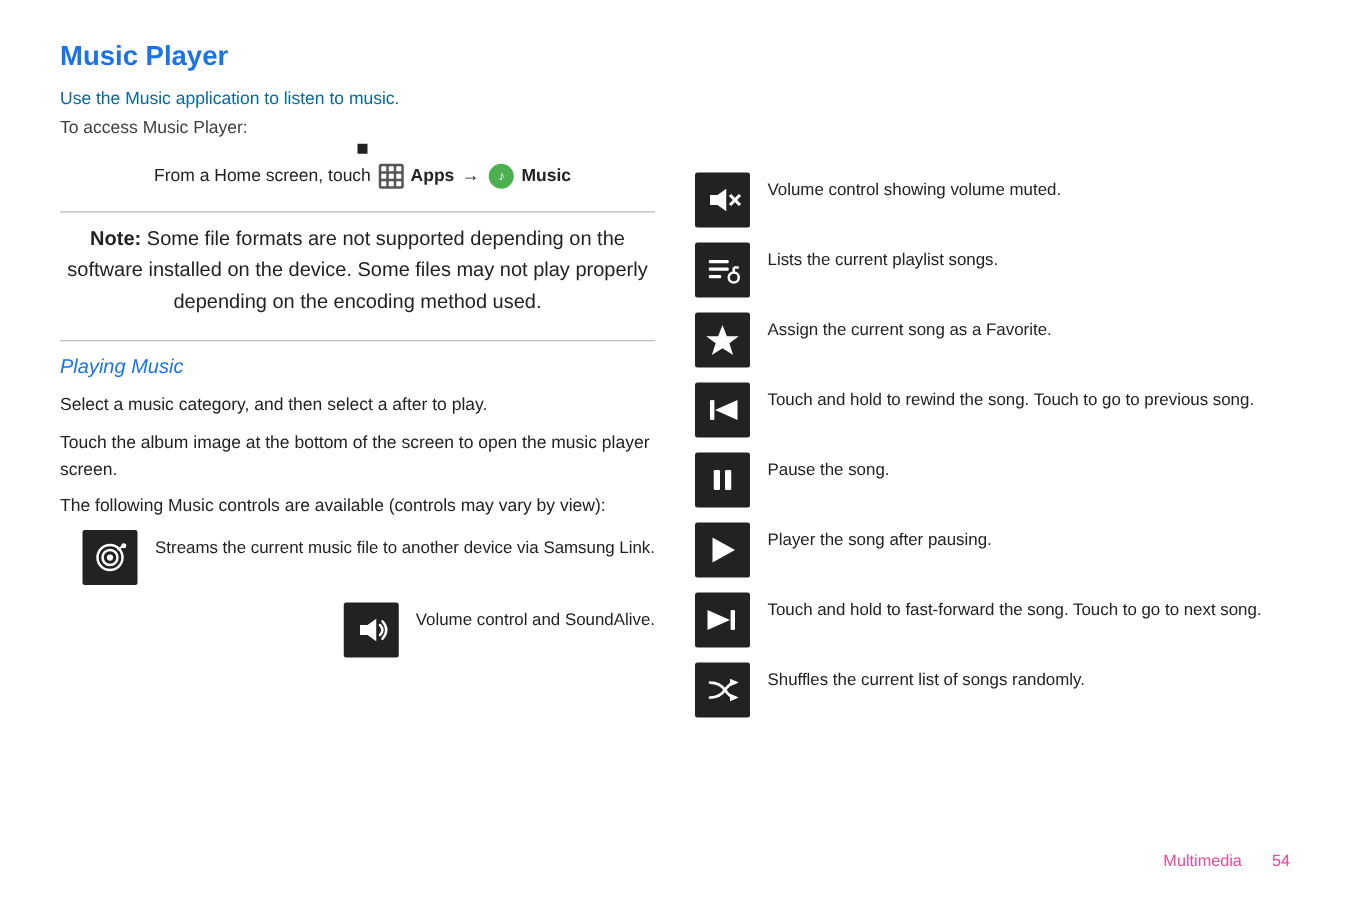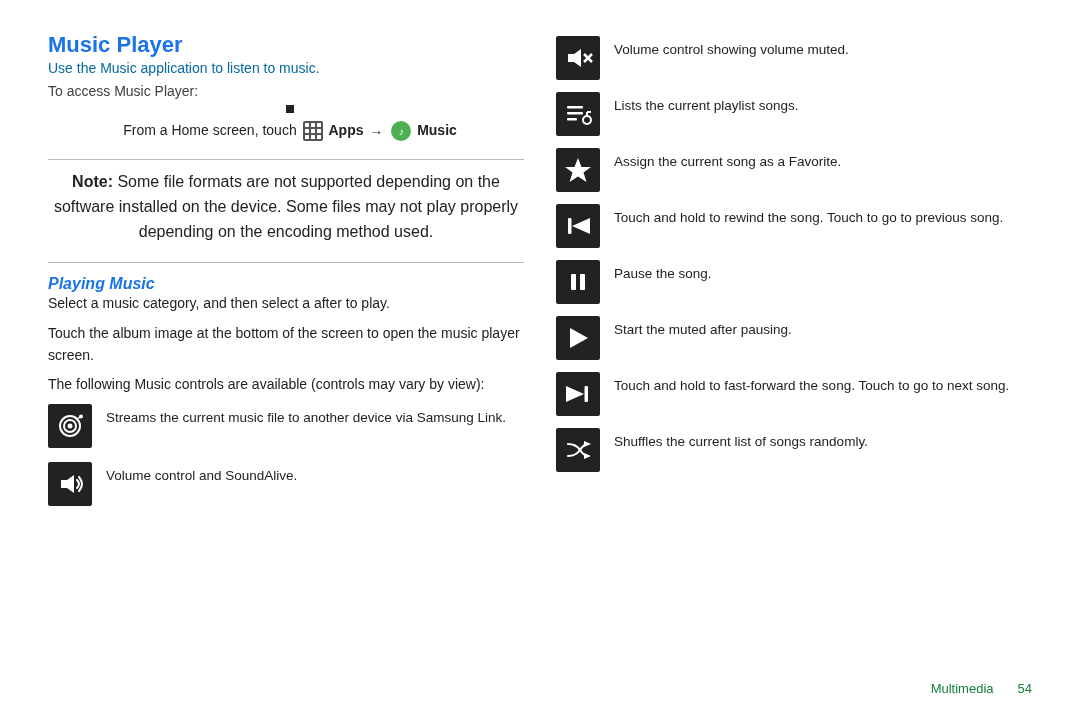--- a/index.html
+++ b/index.html
@@ -29,26 +29,28 @@
       flex-direction: column;
       gap: 0;
     }
 
     .right-col {
       flex: 1;
       display: flex;
       flex-direction: column;
       gap: 0;
       padding-top: 4px;
+      justify-content: center;
     }
 
     .page-title {
       font-size: 22px;
       font-weight: bold;
       color: #1a73e8;
+      margin-bottom: 10px;
     }
 
     .intro-text {
       font-size: 14px;
       color: #0369a1;
       margin-bottom: 4px;
       line-height: 1.5;
     }
 
     .access-title {
@@ -148,38 +150,39 @@
     }
 
     .divider2 {
       border: none;
       border-top: 1px solid #bbb;
       margin: 8px 0 12px 0;
     }
 
     .section-title {
       font-size: 16px;
-      font-weight: bold;
+      font-weight: normal;
       font-style: italic;
       color: #1a73e8;
-      margin-bottom: 0;
+      margin-bottom: 10px;
     }
 
     .body-text {
       font-size: 14px;
       color: #222;
       line-height: 1.55;
       margin-bottom: 8px;
     }
 
     .icon-row {
       display: flex;
       align-items: flex-start;
       gap: 14px;
       margin-bottom: 14px;
+      justify-content: flex-end;
     }
 
     .icon-box {
       width: 44px;
       height: 44px;
       background: #222;
       flex-shrink: 0;
       display: flex;
       align-items: center;
       justify-content: center;
@@ -217,21 +220,21 @@
       color: #222;
       line-height: 1.5;
       padding-top: 4px;
     }
 
     .page-footer {
       position: absolute;
       bottom: 24px;
       right: 48px;
       font-size: 13px;
-      color: #15803d;
+      color: #ec4899;
       display: flex;
       gap: 24px;
     }
 
     
     svg {
       display: block;
     }
 
   </style>
@@ -365,21 +368,21 @@
       </div>
       <div class="right-icon-desc">Pause the song.</div>
     </div>
 
     <div class="right-icon-row">
       <div class="right-icon-box">
         <svg width="32" height="32" viewBox="0 0 32 32" fill="none">
           <polygon points="8,6 26,16 8,26" fill="white"></polygon>
         </svg>
       </div>
-      <div class="right-icon-desc">Start the muted after pausing.</div>
+      <div class="right-icon-desc">Player the song after pausing.</div>
     </div>
 
     <div class="right-icon-row">
       <div class="right-icon-box">
         <svg width="32" height="32" viewBox="0 0 32 32" fill="none">
           <rect x="22.5" y="8" width="3.5" height="16" fill="white" rx="1"></rect>
           <polygon points="4,8 22,16 4,24" fill="white"></polygon>
         </svg>
       </div>
       <div class="right-icon-desc">Touch and hold to fast-forward the song. Touch to go to next song.</div>

